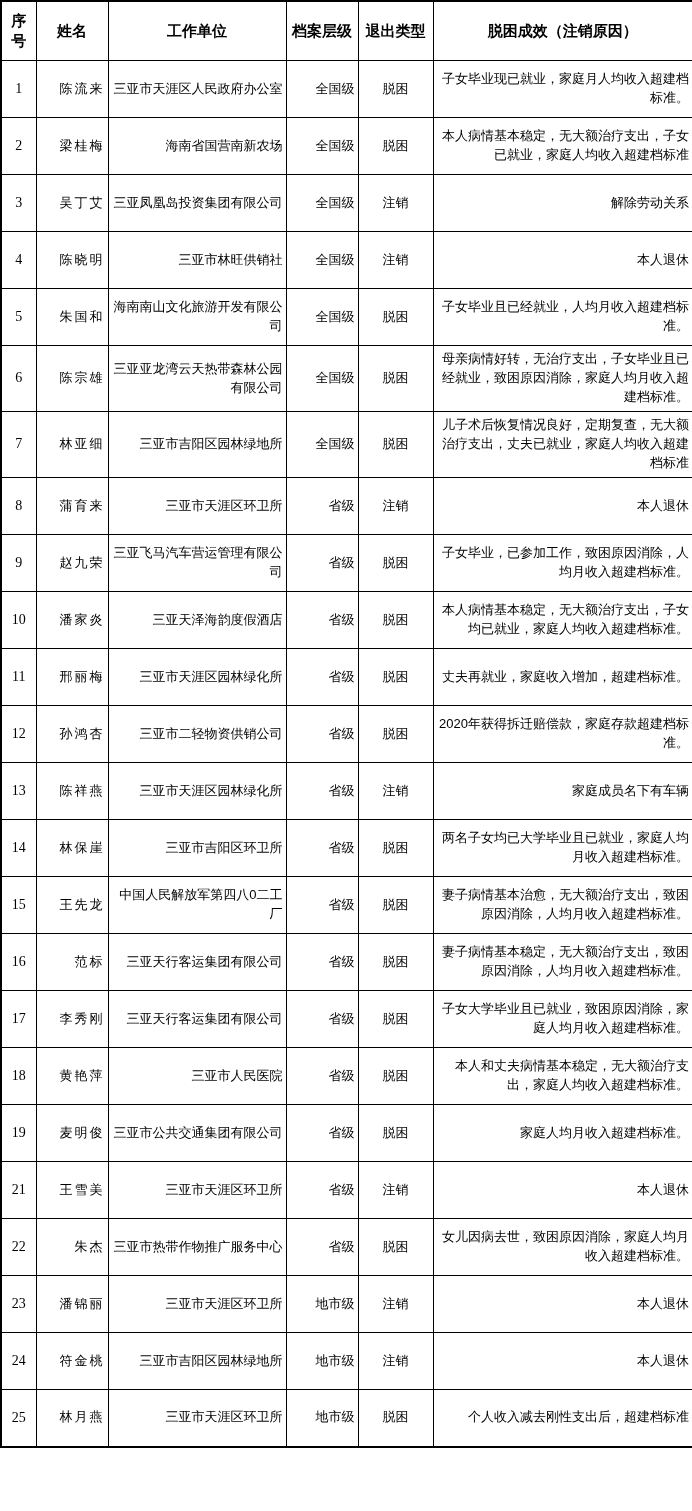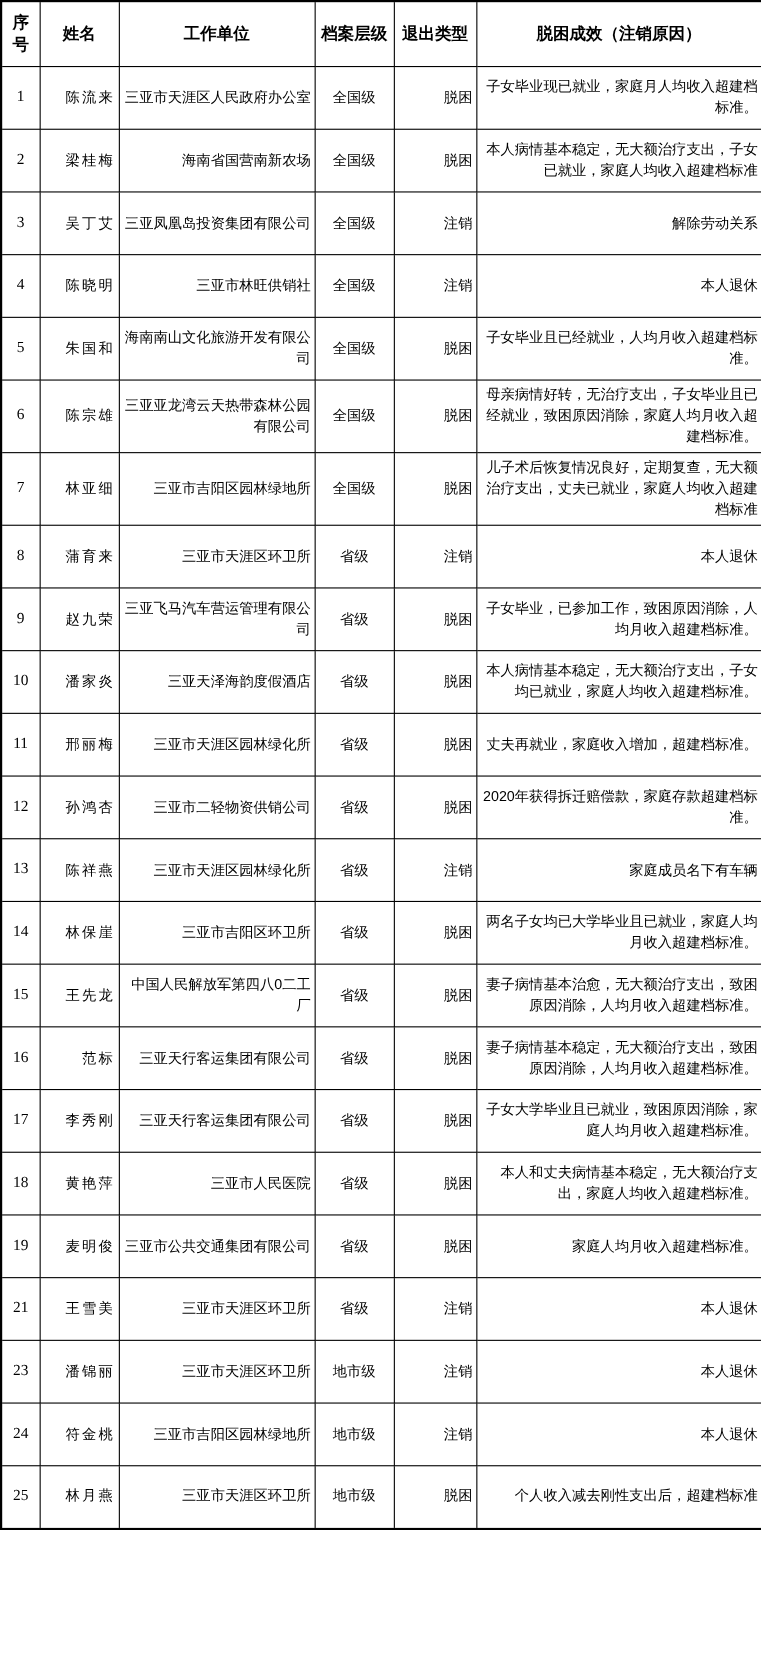--- a/index.html
+++ b/index.html
@@ -41,22 +41,22 @@
   tbody tr:nth-child(6), tbody tr:nth-child(7) { height: 66px; }
   tbody tr:nth-child(25) { height: 66px; }
 
   td.col-no {
     text-align: center;
     font-family: "Liberation Serif", serif;
     font-size: 14px;
   }
   td.col-name  { text-align: right; letter-spacing: 2px; }
   td.col-unit  { text-align: right; }
-  td.col-level { text-align: center; }
-  td.col-type  { text-align: right; }
+  td.col-level { text-align: right; }
+  td.col-type  { text-align: center; }
   td.col-reason { text-align: right; }
 </style>
 </head>
 <body>
 
 <table class="roster">
   <colgroup>
     <col style="width:35px">
     <col style="width:72px">
     <col style="width:178px">
@@ -249,20 +249,28 @@
 
   <tr>
     <td class="col-no">21</td>
     <td class="col-name">王雪美</td>
     <td class="col-unit">三亚市天涯区环卫所</td>
     <td class="col-level">省级</td>
     <td class="col-type">注销</td>
     <td class="col-reason">本人退休</td>
   </tr>
 
+  <tr>
+    <td class="col-no">22</td>
+    <td class="col-name">朱杰</td>
+    <td class="col-unit">三亚市热带作物推广服务中心</td>
+    <td class="col-level">省级</td>
+    <td class="col-type">脱困</td>
+    <td class="col-reason">女儿因病去世，致困原因消除，家庭人均月收入超建档标准。</td>
+  </tr>
 
   <tr>
     <td class="col-no">23</td>
     <td class="col-name">潘锦丽</td>
     <td class="col-unit">三亚市天涯区环卫所</td>
     <td class="col-level">地市级</td>
     <td class="col-type">注销</td>
     <td class="col-reason">本人退休</td>
   </tr>
 

